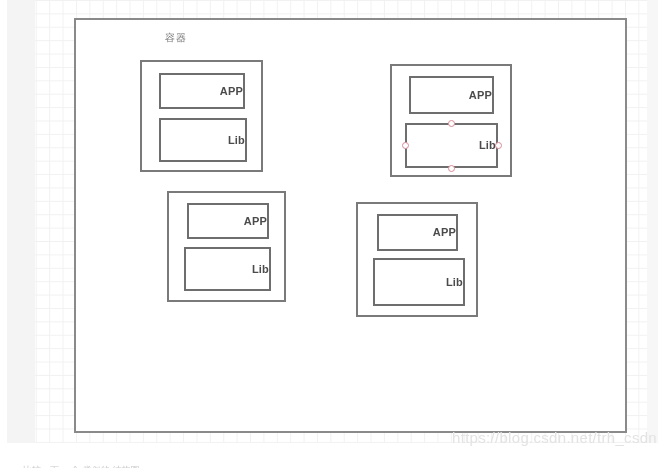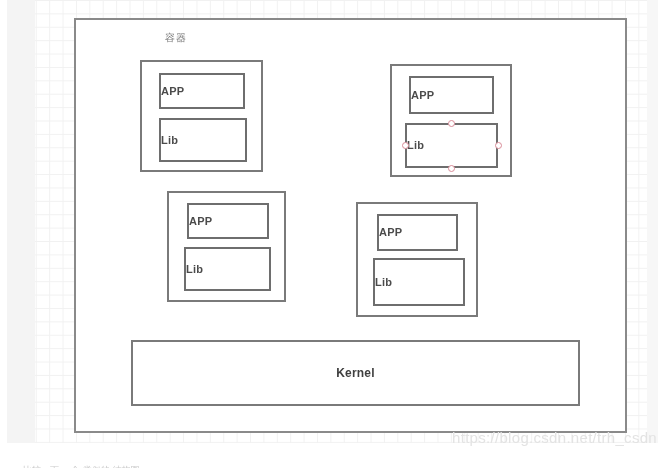--- a/index.html
+++ b/index.html
@@ -74,21 +74,21 @@
   }
   .box.container {
     border-width: 2px;
     border-color: #7a7a7a;
   }
   .box.leaf {
     border-width: 2px;
     border-color: #6e6e6e;
     display: flex;
     align-items: center;
-    justify-content: flex-start;
+    justify-content: flex-end;
   }
   .box.kernel {
     border-width: 2px;
     border-color: #7a7a7a;
     display: flex;
     align-items: center;
     justify-content: center;
   }
 
   .leaf-label {
@@ -206,21 +206,18 @@
   </div>
 
   <div class="box container" style="left:349px; top:202px; width:122px; height:115px;"></div>
   <div class="box leaf" style="left:370px; top:214px; width:81px; height:37px;">
     <span class="leaf-label">APP</span>
   </div>
   <div class="box leaf" style="left:366px; top:258px; width:92px; height:48px;">
     <span class="leaf-label">Lib</span>
   </div>
 
-  <div class="box kernel" style="left:124px; top:340px; width:449px; height:66px;">
-    <span class="kernel-label">Kernel</span>
-  </div>
 
   <div id="watermark">https://blog.csdn.net/trh_csdn</div>
 
   <div id="bottom-caption">比较一下 一个 类似的 结构图</div>
 
 </div>
 
 </body></html>

